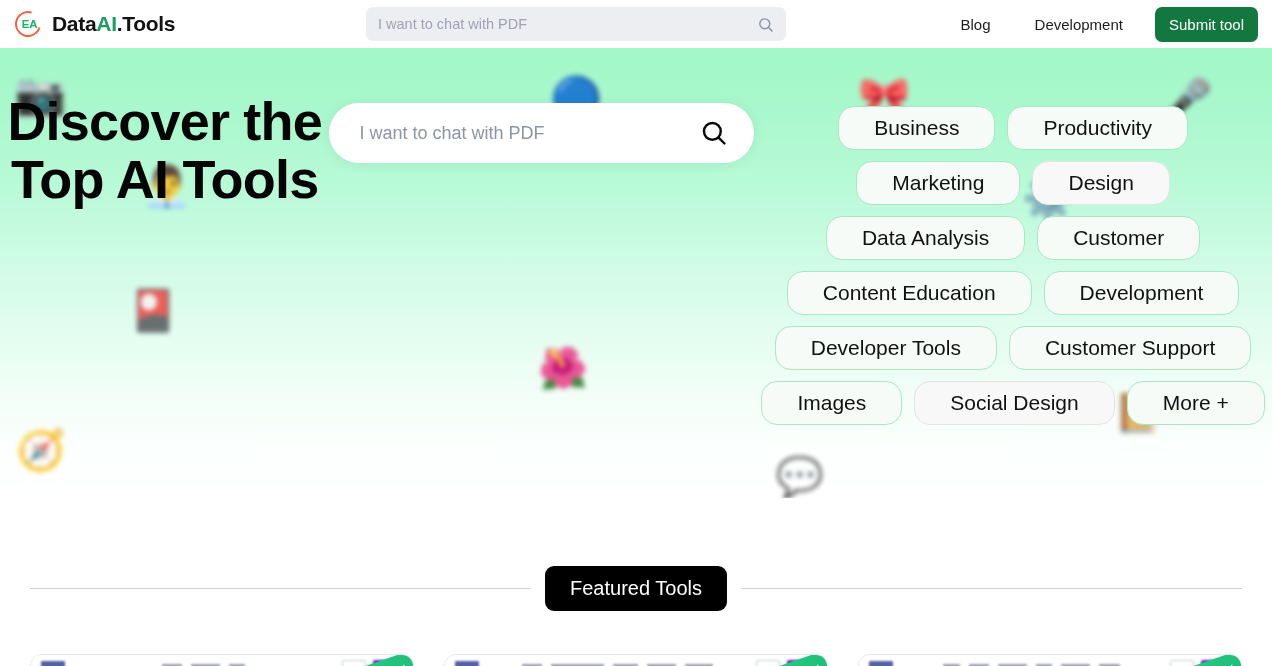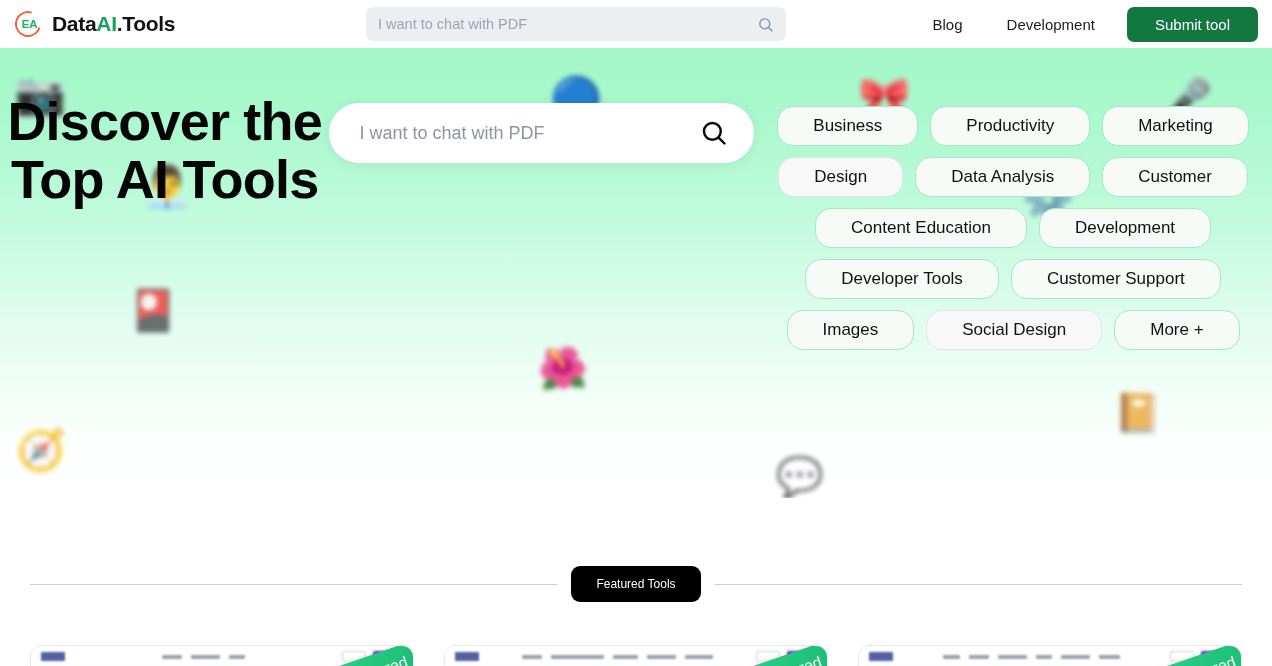--- a/index.html
+++ b/index.html
@@ -67,21 +67,21 @@
   }
   .nav-link {
     font-size: 15px; color: #1c1c1c;
     padding: 6px 22px; cursor: pointer;
     white-space: nowrap;
   }
   .submit-btn {
     background: #12783f; color: #ffffff;
     font-size: 15px; font-family: inherit;
     border: none; border-radius: 7px;
-    padding: 9px 28px; cursor: pointer;
+    padding: 9px 14px; cursor: pointer;
     white-space: nowrap;
     margin-left: 10px;
   }
 
   
   .hero {
     position: relative;
     width: 1272px; height: 450px;
     background: linear-gradient(180deg,
       #a3f7c8 0%,
@@ -139,41 +139,41 @@
     margin-top: 58px;
     width: 1000px;
     display: flex; flex-wrap: wrap; justify-content: center;
     gap: 11px 12px;
   }
   .chip {
     background: #f7fbf8;
     border: 1px solid #a7e8c4;
     border-radius: 16px;
     padding: 9px 35px;
-    font-size: 17px; color: #111111;
+    font-size: 21px; color: #111111;
     cursor: pointer; white-space: nowrap;
     font-family: inherit;
   }
   .chip.plain { background: #f8f8f8; border-color: #e4e4e4; }
 
   
   .featured-wrap {
     position: relative;
     width: 1272px;
     margin-top: 68px;
   }
   .divider-row {
     position: relative;
     width: 1212px; margin: 0 auto;
     display: flex; align-items: center;
   }
   .divider-line { flex: 1; height: 1px; background: #cfcfcf; }
   .featured-pill {
     background: #000000; color: #ffffff;
-    font-size: 12px;
+    font-size: 20px;
     padding: 11px 25px; border-radius: 9px;
     white-space: nowrap; margin: 0 14px;
   }
 
   .cards {
     position: relative;
     width: 1212px; margin: 43px auto 0;
     display: flex; gap: 30px;
   }
   .card {

